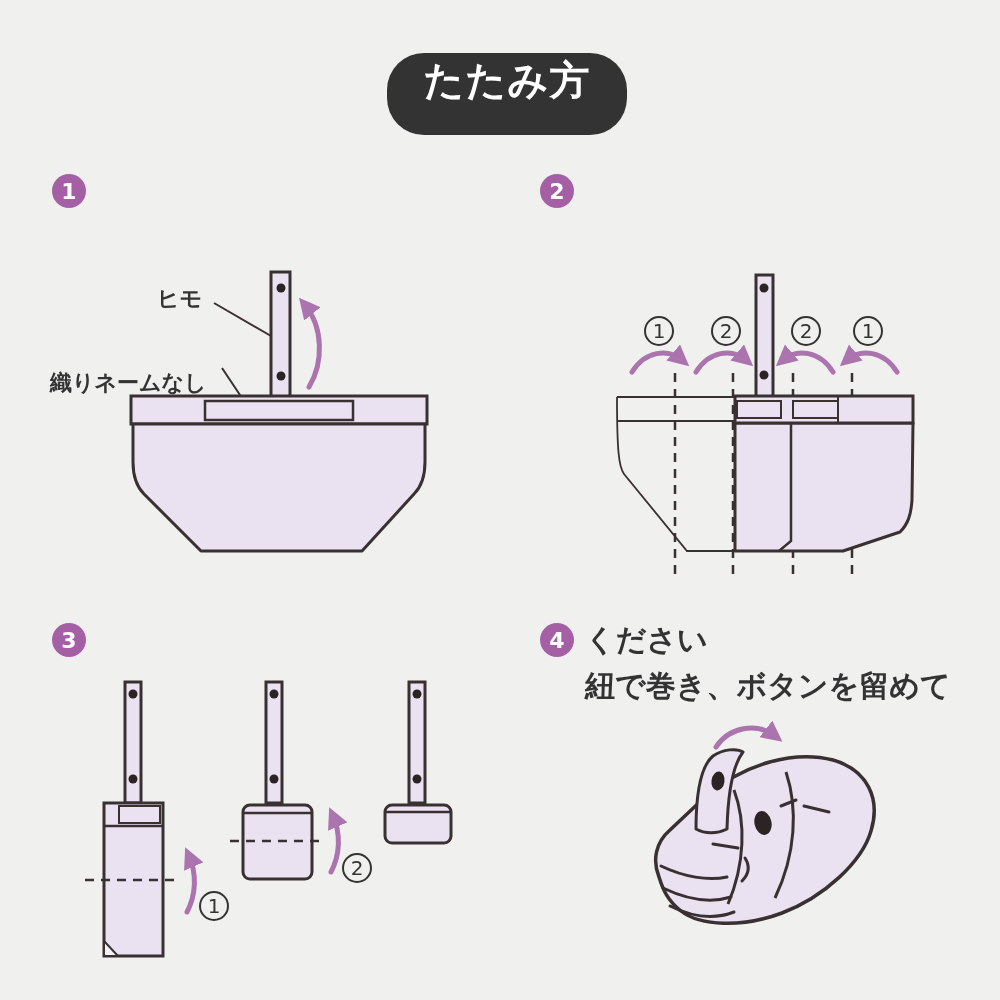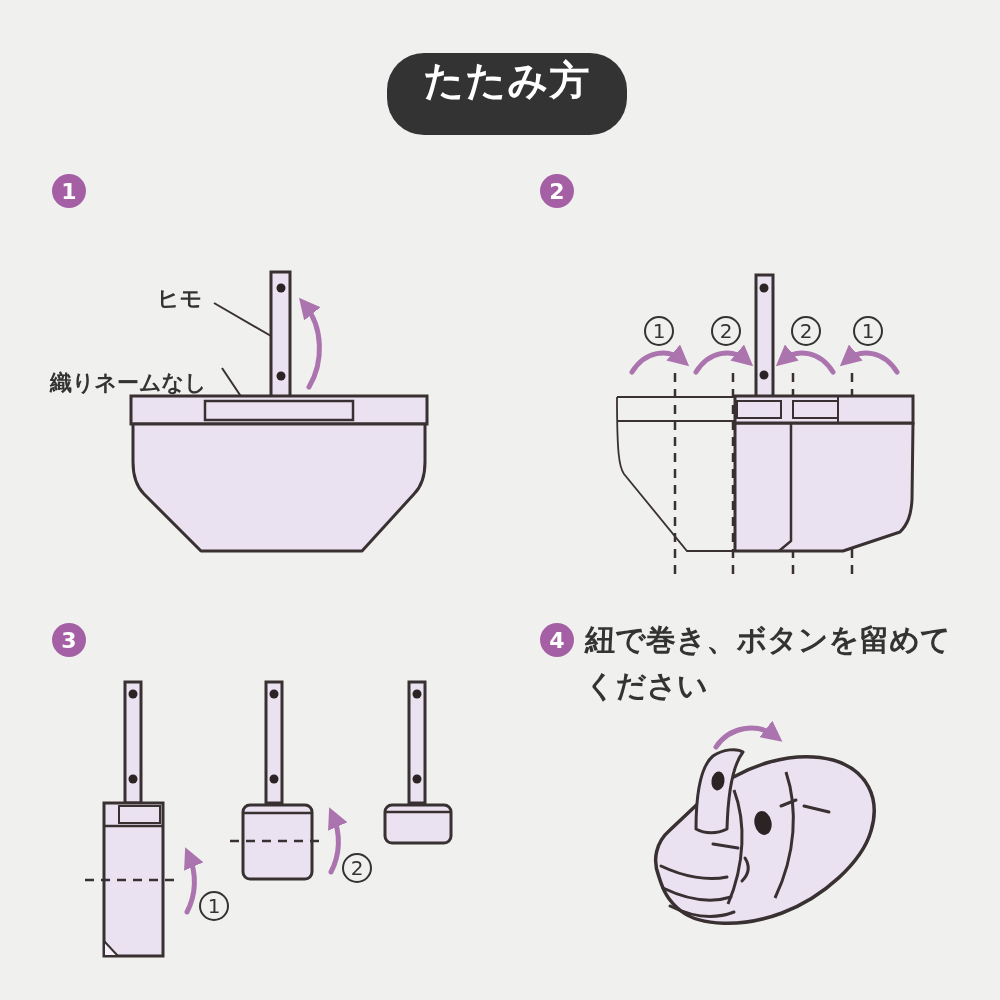--- a/index.html
+++ b/index.html
@@ -60,22 +60,22 @@
     <div class="step-circle">2</div>
   </div>
 
   <div class="abs step-header" style="left:52px;top:617px;">
     <div class="step-circle">3</div>
   </div>
 
   <div class="abs step-header" style="left:540px;top:617px;">
     <div class="step-circle">4</div>
     <div class="step-lines">
+      <div>ください</div>
       <div>紐で巻き、ボタンを留めて</div>
-      <div>ください</div>
     </div>
   </div>
 
   <div class="abs diagram-label" style="left:157px;top:284px;">ヒモ</div>
   <div class="abs diagram-label" style="left:50px;top:336px;margin-top:32px;">織りネームなし</div>
 
   <svg class="abs" style="left:40px;top:260px;" width="420" height="340" viewBox="40 260 420 340">
     <defs>
       <marker id="ah1" viewBox="0 0 10 10" refX="5.5" refY="5" markerWidth="4.2" markerHeight="4.2" orient="auto">
         <path d="M0,0 L10,5 L0,10 z" fill="#ab74af"></path>

